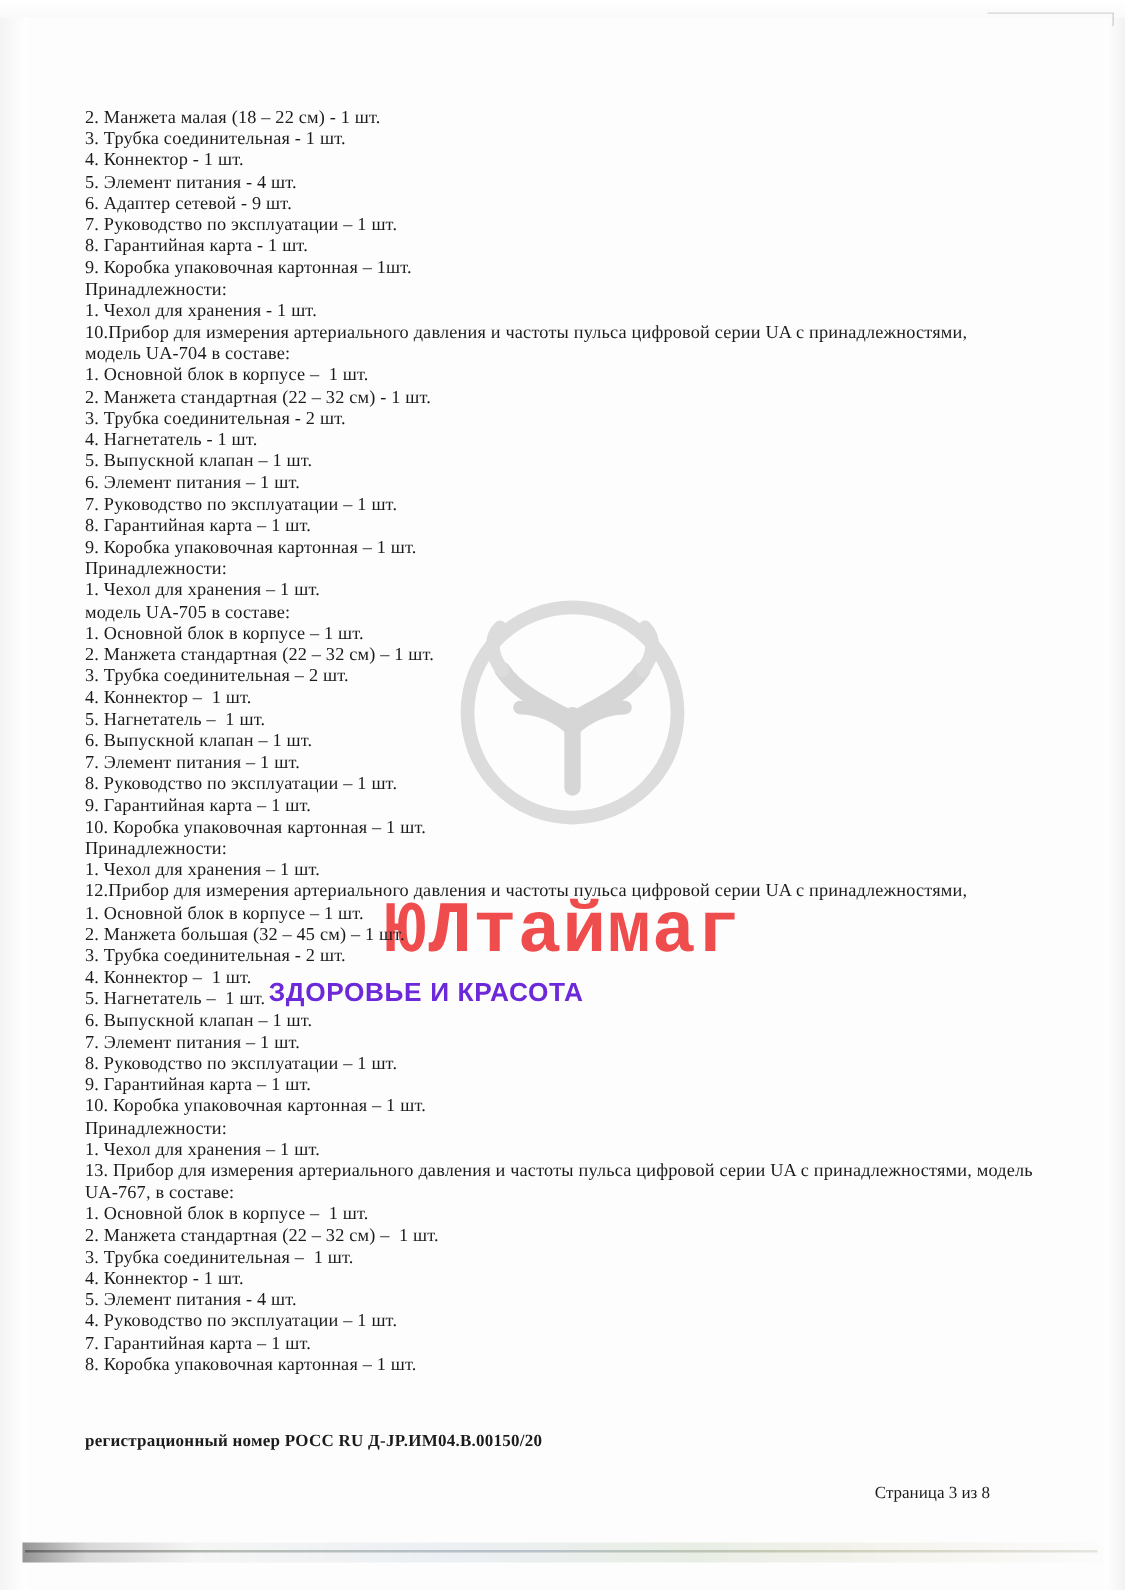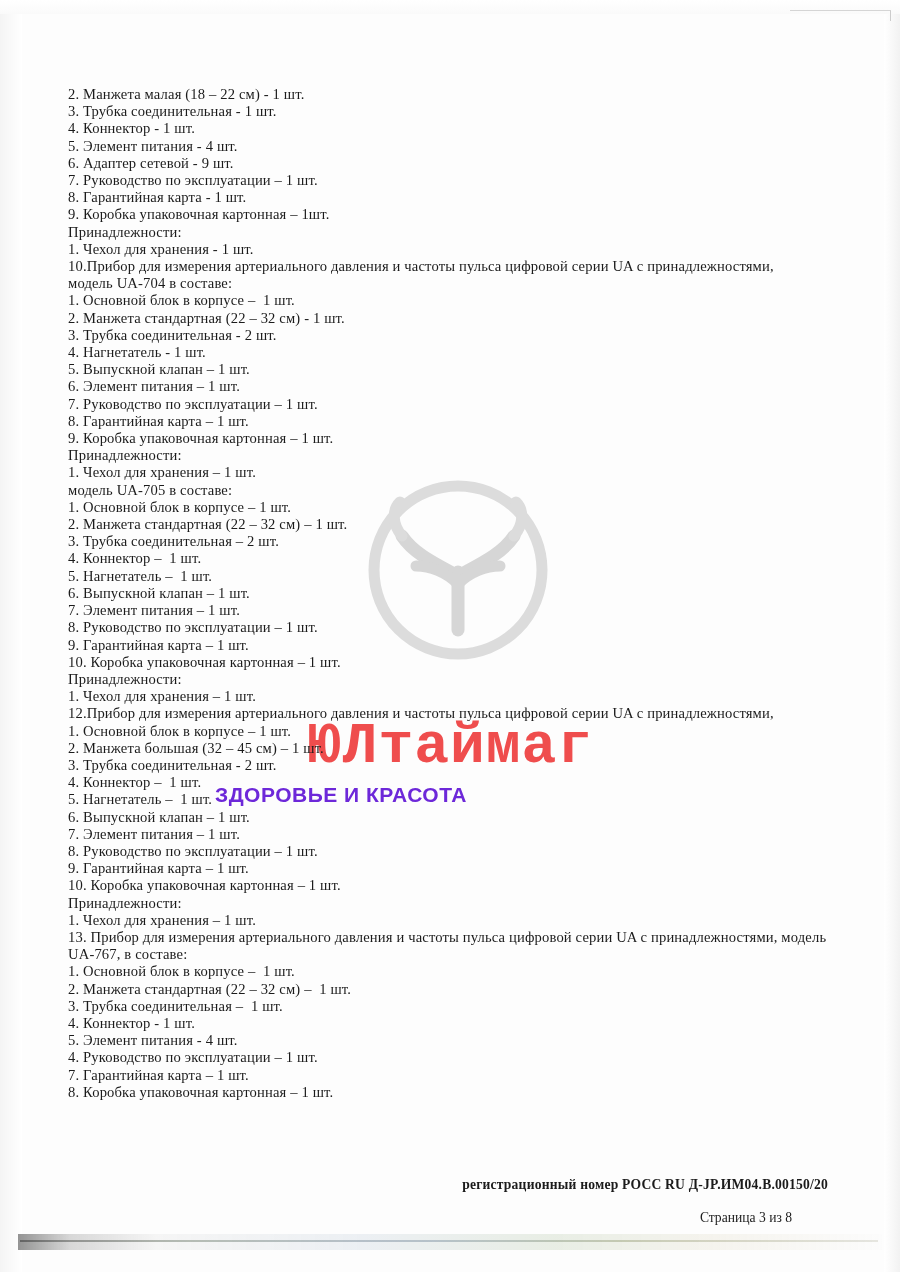--- a/index.html
+++ b/index.html
@@ -143,38 +143,36 @@
   }
   .line.wrap {
     line-height: 17.2px;
   }
 
   .reg-number {
     position: absolute;
     left: 0;
     top: 1059px;
     width: 760px;
-    text-align: right;
+    text-align: left;
     font-size: 13.6px;
     font-weight: 700;
     color: #1b1b1b;
     letter-spacing: .2px;
-    margin-top: 32px;
   }
   .page-number {
     position: absolute;
     left: 0;
     top: 1100px;
     width: 760px;
     text-align: right;
     padding-right: 36px;
     box-sizing: border-box;
     font-size: 13.6px;
     color: #1b1b1b;
-    margin-top: 24px;
   }
 </style>
 </head>
 <body>
 
 <div class="page">
 
   <div class="edge-left"></div>
   <div class="edge-right"></div>
   <div class="edge-top"></div>

